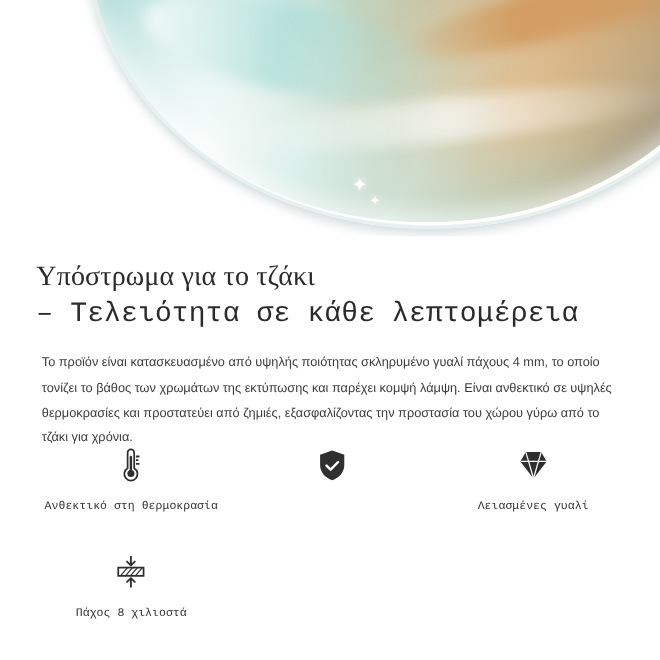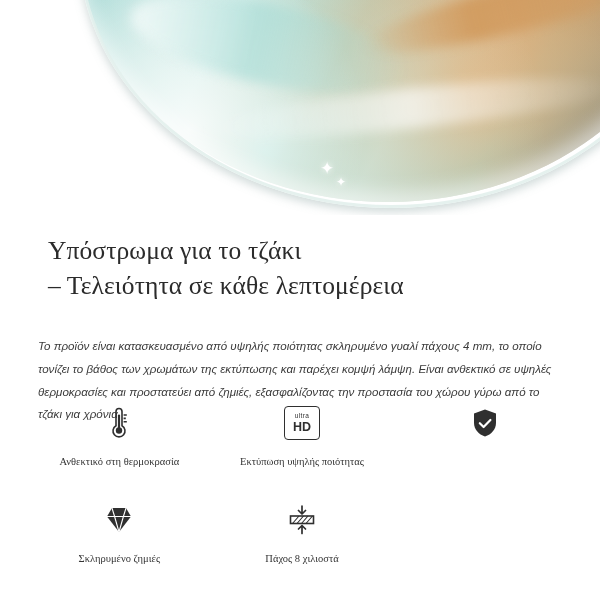--- a/index.html
+++ b/index.html
@@ -91,39 +91,38 @@
 
   
   .content {
     position: absolute;
     left: 0;
     top: 215px;
     width: 600px;
   }
 
   .headline {
-    margin: 18px 0 0 48px;
+    margin: 18px 0 0 33px;
     width: 505px;
     font-family: "Liberation Serif", serif;
     font-size: 25.5px;
     line-height: 1.38;
     color: #2b2b2b;
     font-weight: 400;
     letter-spacing: 0.1px;
   }
-  .headline .line2 { display: block; }
+  .headline .line2 { display: block; font-family: Liberation Mono, monospace; }
 
   .body-copy {
-    margin: 32px 0 0 38px;
+    margin: 16px 0 0 38px;
     width: 528px;
     font-family: "Liberation Sans", sans-serif;
     font-size: 11.6px;
     line-height: 1.95;
     color: #3c3c3c;
-    font-style: italic;
   }
 
   
   .features {
     position: absolute;
     left: 28px;
     top: 400px;
     width: 548px;
     display: grid;
     grid-template-columns: repeat(3, 1fr);
@@ -140,21 +139,21 @@
   .feature-icon {
     width: 46px;
     height: 46px;
     display: flex;
     align-items: center;
     justify-content: center;
     margin-bottom: 9px;
   }
 
   .feature-label {
-    font-family: Liberation Serif, serif;
+    font-family: Liberation Mono, monospace;
     font-size: 10.5px;
     color: #333333;
     line-height: 1.3;
     max-width: 165px;
   }
 
   .badge-hd {
     width: 34px;
     height: 32px;
     border: 1.6px solid #2f2f2f;
@@ -201,47 +200,38 @@
         <svg width="40" height="40" viewBox="0 0 40 40" fill="none" stroke="#2f2f2f" stroke-width="1.6">
           <path d="M17 8.5a3 3 0 0 1 6 0v14.2a6 6 0 1 1-6 0V8.5Z"></path>
           <circle cx="20" cy="27.5" r="3.2" fill="#2f2f2f" stroke="none"></circle>
           <path d="M20 24.6V12.5" stroke-width="2.2" stroke-linecap="round"></path>
           <path d="M24.6 12h3.2M24.6 15.4h2.2M24.6 18.8h3.2"></path>
         </svg>
       </div>
       <div class="feature-label">Ανθεκτικό στη θερμοκρασία</div>
     </div>
 
-    <div class="feature">
-      <div class="feature-icon">
-        <div class="badge-hd">
-          <span class="t1">ultra</span>
-          <span class="t2">HD</span>
-        </div>
-      </div>
-      <div class="feature-label">Εκτύπωση υψηλής ποιότητας</div>
-    </div>
 
     <div class="feature">
       <div class="feature-icon">
         <svg width="40" height="40" viewBox="0 0 40 40">
           <path d="M20 6.5 31 10.5v9.2c0 6.6-4.6 11.6-11 13.8-6.4-2.2-11-7.2-11-13.8V10.5L20 6.5Z" fill="#2f2f2f"></path>
           <path d="m14.8 20.2 3.8 3.8 6.8-7" fill="none" stroke="#ffffff" stroke-width="2.2" stroke-linecap="round" stroke-linejoin="round"></path>
         </svg>
       </div>
     </div>
 
     <div class="feature">
       <div class="feature-icon">
         <svg width="40" height="40" viewBox="0 0 40 40">
           <path d="M8 16.5 20 32 32 16.5 27 8H13L8 16.5Z" fill="#2f2f2f"></path>
           <path d="M8 16.5h24M13 8l2.6 8.5L20 32M27 8l-2.6 8.5L20 32" fill="none" stroke="#ffffff" stroke-width="1.1"></path>
         </svg>
       </div>
-      <div class="feature-label">Σκληρυμένο ζημιές</div>
+      <div class="feature-label">Λειασμένες γυαλί</div>
     </div>
 
 
     <div class="feature">
       <div class="feature-icon">
         <svg width="40" height="40" viewBox="0 0 40 40" stroke="#2f2f2f" fill="none">
           <path d="M20 6v6M16.5 10.5 20 14l3.5-3.5" stroke-width="1.7" stroke-linecap="round" stroke-linejoin="round"></path>
           <rect x="8.5" y="16" width="23" height="7.5" stroke-width="1.6"></rect>
           <path d="M10.5 23.5 17 16M15 23.5 21.5 16M19.5 23.5 26 16M24 23.5 30.5 16" stroke-width="1.1"></path>
           <path d="M20 33.5v-6M16.5 29 20 25.5 23.5 29" stroke-width="1.7" stroke-linecap="round" stroke-linejoin="round"></path>

